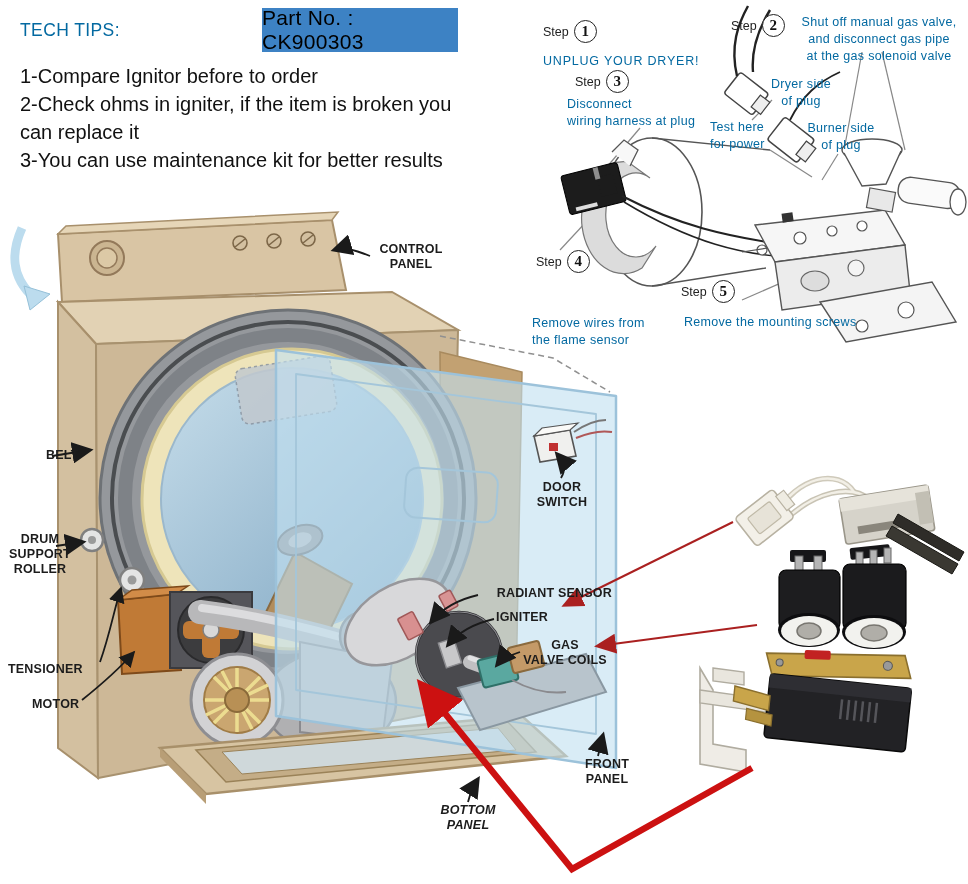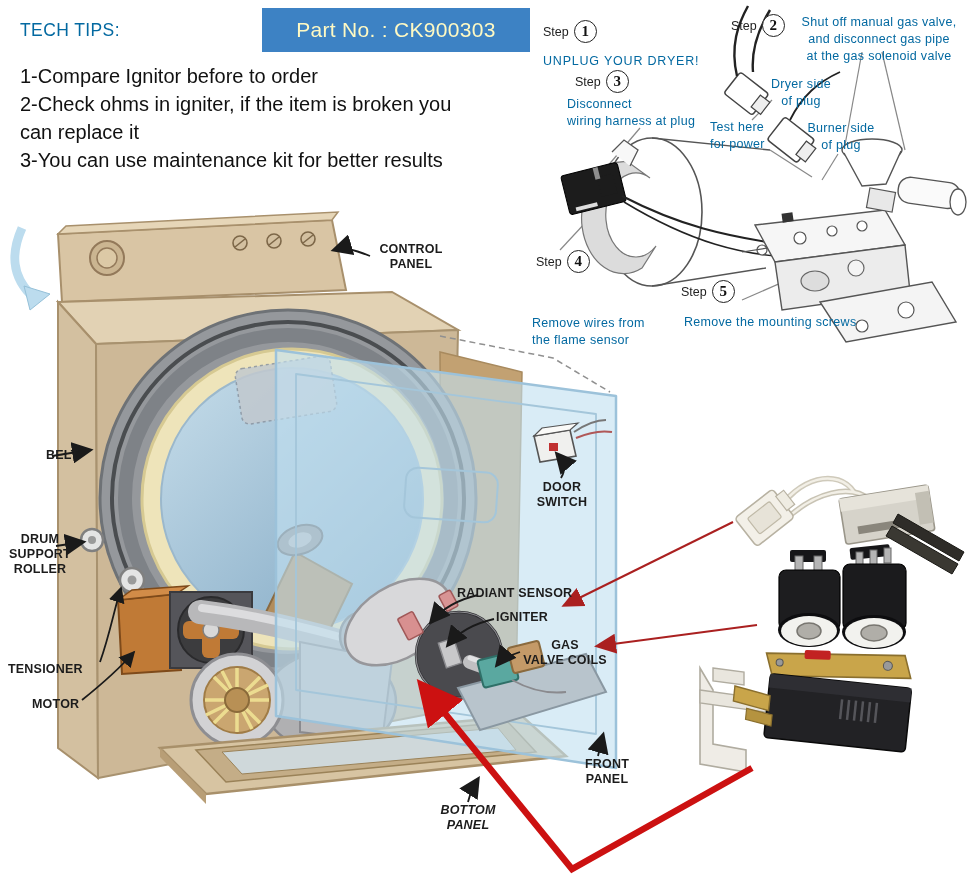--- a/index.html
+++ b/index.html
@@ -1,21 +1,21 @@
 <!DOCTYPE html>
 <html><head>
 <meta charset="utf-8">
 <style>
   html,body{margin:0;padding:0;background:#fff;}
   .canvas{position:relative;width:968px;height:884px;background:#ffffff;overflow:hidden;
           font-family:"Liberation Sans",sans-serif;}
   .abs{position:absolute;}
   svg{position:absolute;left:0;top:0;pointer-events:none;}
   .tips-title{left:20px;top:20px;font-size:17.5px;color:#0369a1;letter-spacing:.4px;}
-  .part-badge{left:262px;top:8px;width:268px;height:44px;background:#3d82c4;color:#fef9c3;
+  .part-badge{left:262px;top:8px;width:196px;height:44px;background:#3d82c4;color:#000000;
               display:flex;align-items:center;justify-content:center;font-size:21px;letter-spacing:.3px;}
   .tip{left:20px;font-size:20px;color:#111;width:468px;line-height:28px;}
   .steplab{display:flex;align-items:center;gap:5px;font-size:12.5px;color:#222;}
   .stepnum{display:inline-flex;width:21px;height:21px;border:1.8px solid #222;border-radius:50%;
            align-items:center;justify-content:center;font-family:"Liberation Serif",serif;
            font-weight:bold;font-size:15px;color:#111;background:#fff;}
   .steptext{font-size:12.5px;color:#0369a1;white-space:pre-line;line-height:1.35;letter-spacing:.3px;}
   .lbl{font-weight:bold;font-size:12.5px;color:#1c1c1c;white-space:pre-line;line-height:1.2;
        letter-spacing:.2px;}
   .ctr{text-align:center;}
@@ -357,21 +357,21 @@
   <div class="abs lbl ctr" style="left:372px;top:242px;width:78px;">CONTROL
 PANEL</div>
   <div class="abs lbl" style="left:6px;top:448px;padding-left:40px;">BELT</div>
   <div class="abs lbl ctr" style="left:2px;top:532px;width:76px;">DRUM
 SUPPORT
 ROLLER</div>
   <div class="abs lbl" style="left:8px;top:662px;">TENSIONER</div>
   <div class="abs lbl" style="left:32px;top:697px;">MOTOR</div>
   <div class="abs lbl ctr" style="left:520px;top:480px;width:84px;">DOOR
 SWITCH</div>
-  <div class="abs lbl" style="left:457px;top:586px;width:130px;">RADIANT SENSOR</div>
+  <div class="abs lbl" style="left:482px;top:586px;width:130px;text-align:right;">RADIANT SENSOR</div>
   <div class="abs lbl" style="left:496px;top:610px;">IGNITER</div>
   <div class="abs lbl ctr" style="left:518px;top:638px;width:94px;">GAS
 VALVE COILS</div>
   <div class="abs lbl ctr" style="left:576px;top:757px;width:62px;">FRONT
 PANEL</div>
   <div class="abs lbl ctr" style="left:432px;top:803px;width:72px;font-style:italic;">BOTTOM
 PANEL</div>
 
 </div>
 

